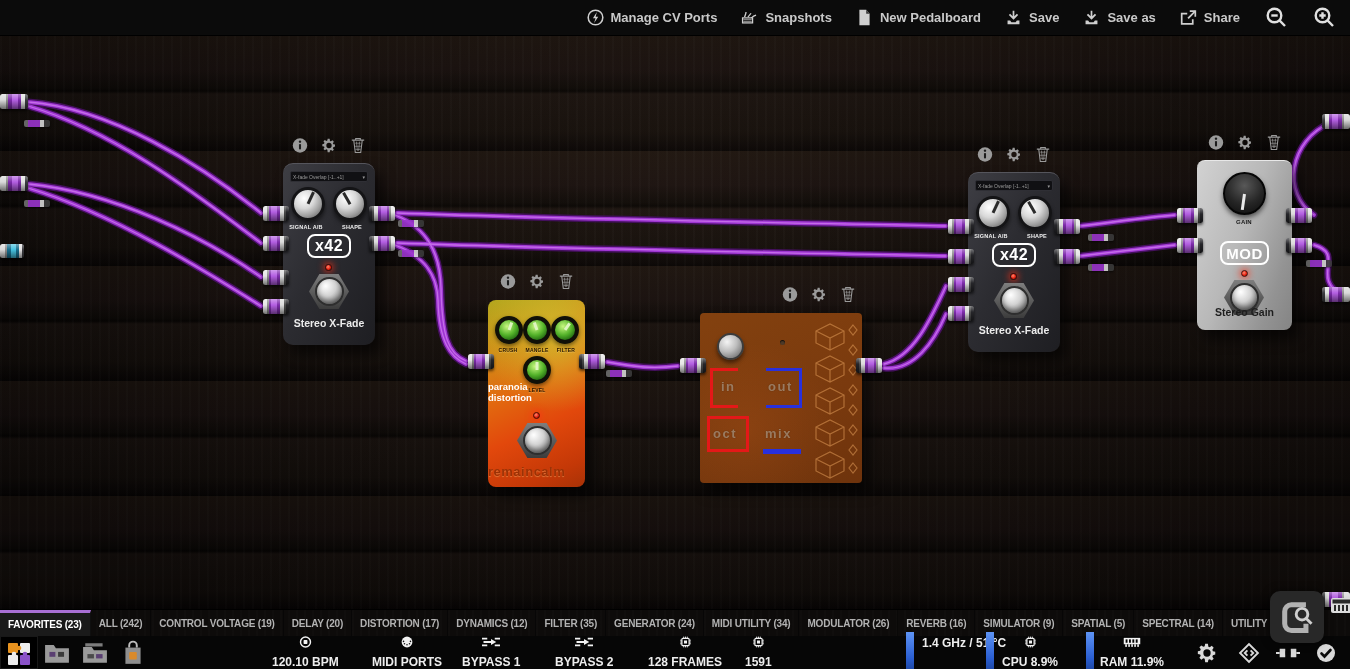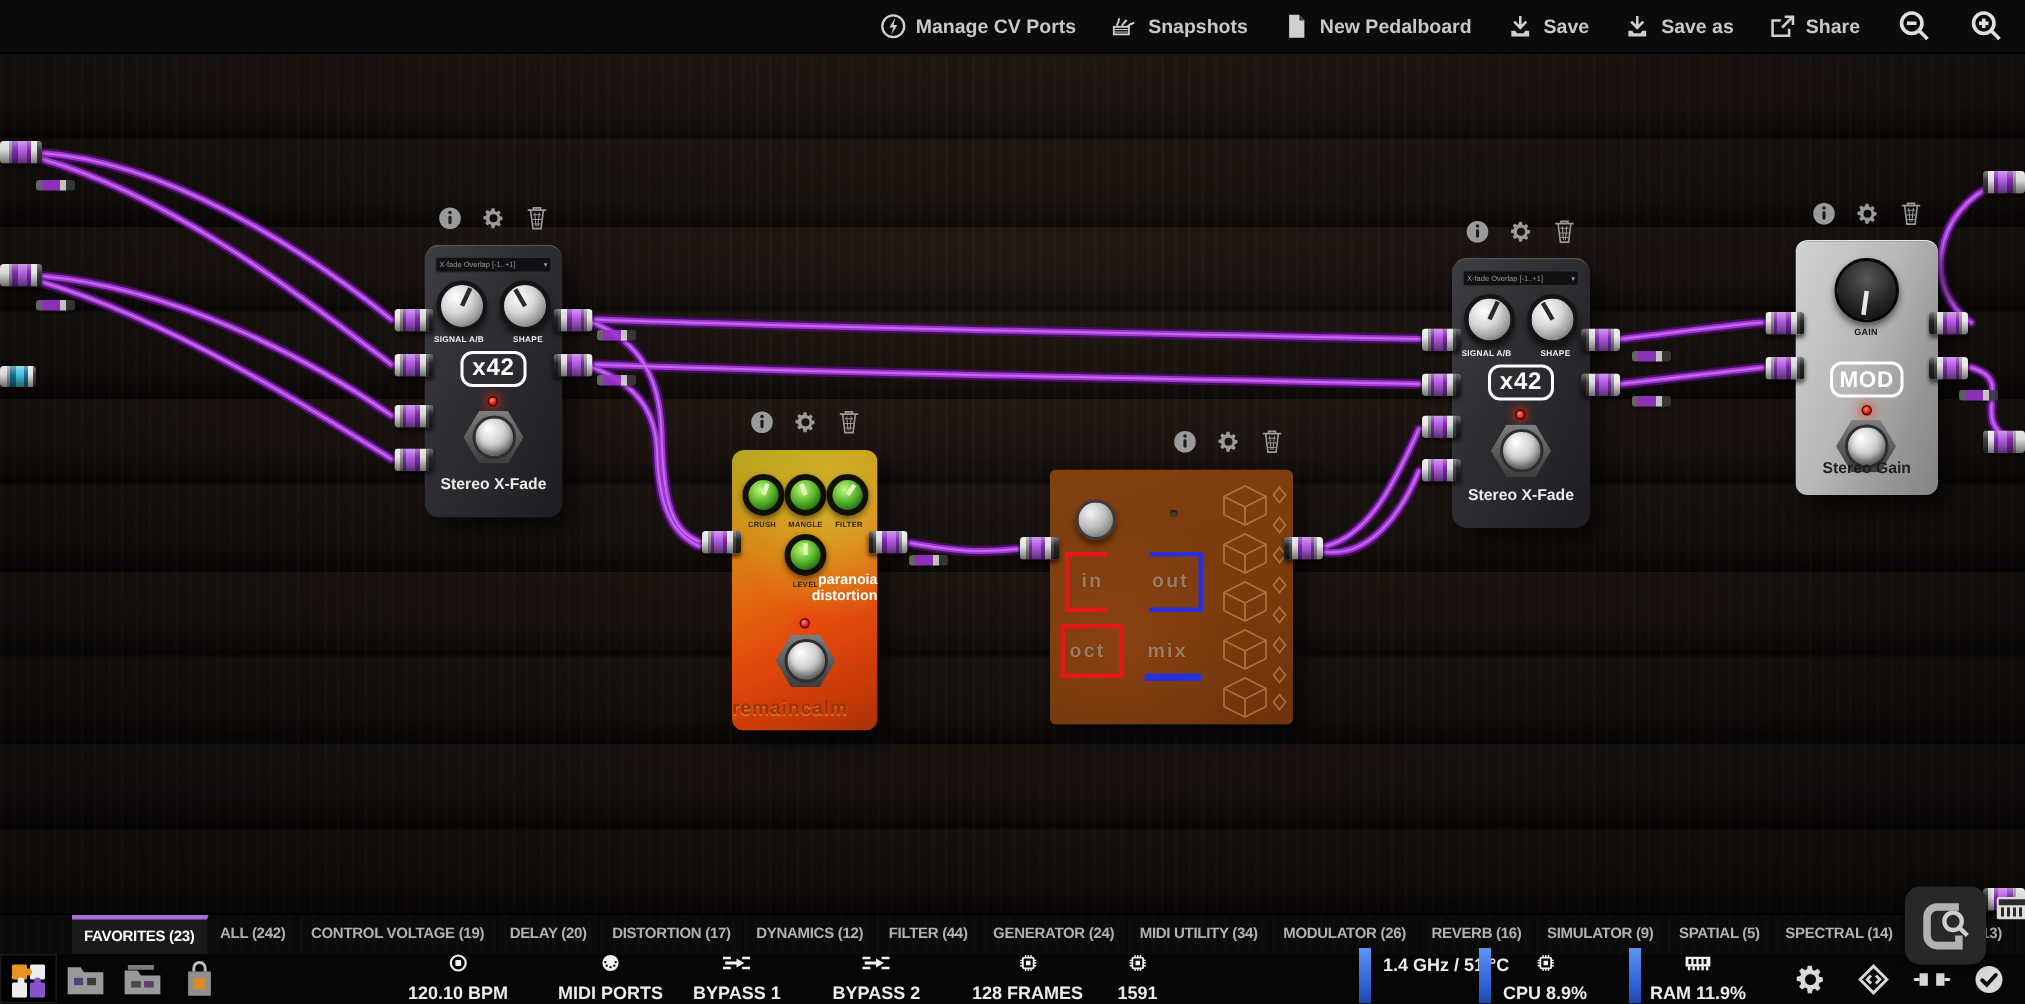--- a/index.html
+++ b/index.html
@@ -94,21 +94,21 @@
                 display:flex; align-items:center; justify-content:space-between; padding:0 2px;
                 white-space:nowrap; overflow:hidden; }
   .x42 .ttl { position:absolute; bottom:16px; width:100%; text-align:center; color:#ececec;
               font-size:10.5px; font-weight:bold; }
 
   
   .paranoia { width:97px; height:187px; border-radius:8px;
       background:
         radial-gradient(circle at 72% 20%, rgba(210,220,60,0.55), rgba(210,220,60,0) 45%),
         linear-gradient(155deg,#b3a81e 0%,#cf8f18 22%,#e2690f 45%,#e2480c 65%,#c43807 88%,#a83206 100%); }
-  .paranoia .pname { position:absolute; top:81px; width:100%; text-align:right; color:#fff;
+  .paranoia .pname { position:absolute; top:81px; width:100%; text-align:left; color:#fff;
                      font-size:9.5px; font-weight:bold; line-height:11px; }
   .paranoia .brandtxt { position:absolute; bottom:8px; width:100%; color:#9c3206;
                         font-size:13px; font-weight:bold; letter-spacing:0.5px;
                         text-shadow:0 1px 1px rgba(255,190,120,0.45); }
   .paranoia .klabel { color:#241402; text-shadow:0 0.5px 0 rgba(255,230,150,0.35); }
 
   
   .pcb { width:162px; height:170px; border-radius:4px;
          background:
            radial-gradient(circle at 30% 70%, rgba(255,120,40,0.12), rgba(0,0,0,0) 55%),
@@ -133,23 +133,23 @@
   .gain .klabel { color:#161616; }
 
   
   .fab { position:absolute; left:1270px; top:591px; width:54px; height:52px; background:#282828;
          border-radius:10px; z-index:40; display:flex; align-items:center; justify-content:center;
          box-shadow:0 0 8px rgba(0,0,0,0.6); cursor:pointer; }
   .kbd { position:absolute; left:1331px; top:598px; width:22px; height:15px; z-index:40; cursor:pointer; }
 
   
   .tabbar { position:absolute; left:0; right:0; top:609px; height:27px; background:#0d0b0a;
-            display:flex; align-items:flex-end; border-top:1px solid #000; overflow:hidden;
+            display:flex; align-items:center; border-top:1px solid #000; overflow:hidden;
             white-space:nowrap; z-index:20;
-            background-image:repeating-linear-gradient(90deg, rgba(255,255,255,0.012) 0 2px, rgba(0,0,0,0) 2px 8px);padding-left:48px; }
+            background-image:repeating-linear-gradient(90deg, rgba(255,255,255,0.012) 0 2px, rgba(0,0,0,0) 2px 8px); }
   .tab { padding:0 8px; font-size:10px; font-weight:bold; color:#b2b2b2; line-height:27px;
          letter-spacing:-0.2px; cursor:pointer; border-right:1px solid rgba(0,0,0,0.4); }
   .tab.active { background:#1a1a1a; color:#fff; border-top:3px solid #a86fd4; line-height:23px; }
 
   
   .statusbar { position:absolute; left:0; right:0; top:636px; height:33px; background:#060606; z-index:25; }
   .sb-left { position:absolute; left:0; top:0; height:33px; display:flex; align-items:center; }
   .sb-tool { width:38px; height:33px; display:flex; align-items:center; justify-content:center; cursor:pointer; }
   .sb-tool.sel { background:#000; box-shadow:inset 0 0 0 1px #181818; }
   .sb-tool svg { width:26px; height:26px; }
@@ -517,21 +517,21 @@
     </svg>
   </div>
 
   <nav class="tabbar">
     <span class="tab active">FAVORITES (23)</span>
     <span class="tab">ALL (242)</span>
     <span class="tab">CONTROL VOLTAGE (19)</span>
     <span class="tab">DELAY (20)</span>
     <span class="tab">DISTORTION (17)</span>
     <span class="tab">DYNAMICS (12)</span>
-    <span class="tab">FILTER (44)</span>
+    <span class="tab">FILTER (35)</span>
     <span class="tab">GENERATOR (24)</span>
     <span class="tab">MIDI UTILITY (34)</span>
     <span class="tab">MODULATOR (26)</span>
     <span class="tab">REVERB (16)</span>
     <span class="tab">SIMULATOR (9)</span>
     <span class="tab">SPATIAL (5)</span>
     <span class="tab">SPECTRAL (14)</span>
     <span class="tab">UTILITY (13)</span>
   </nav>
 

